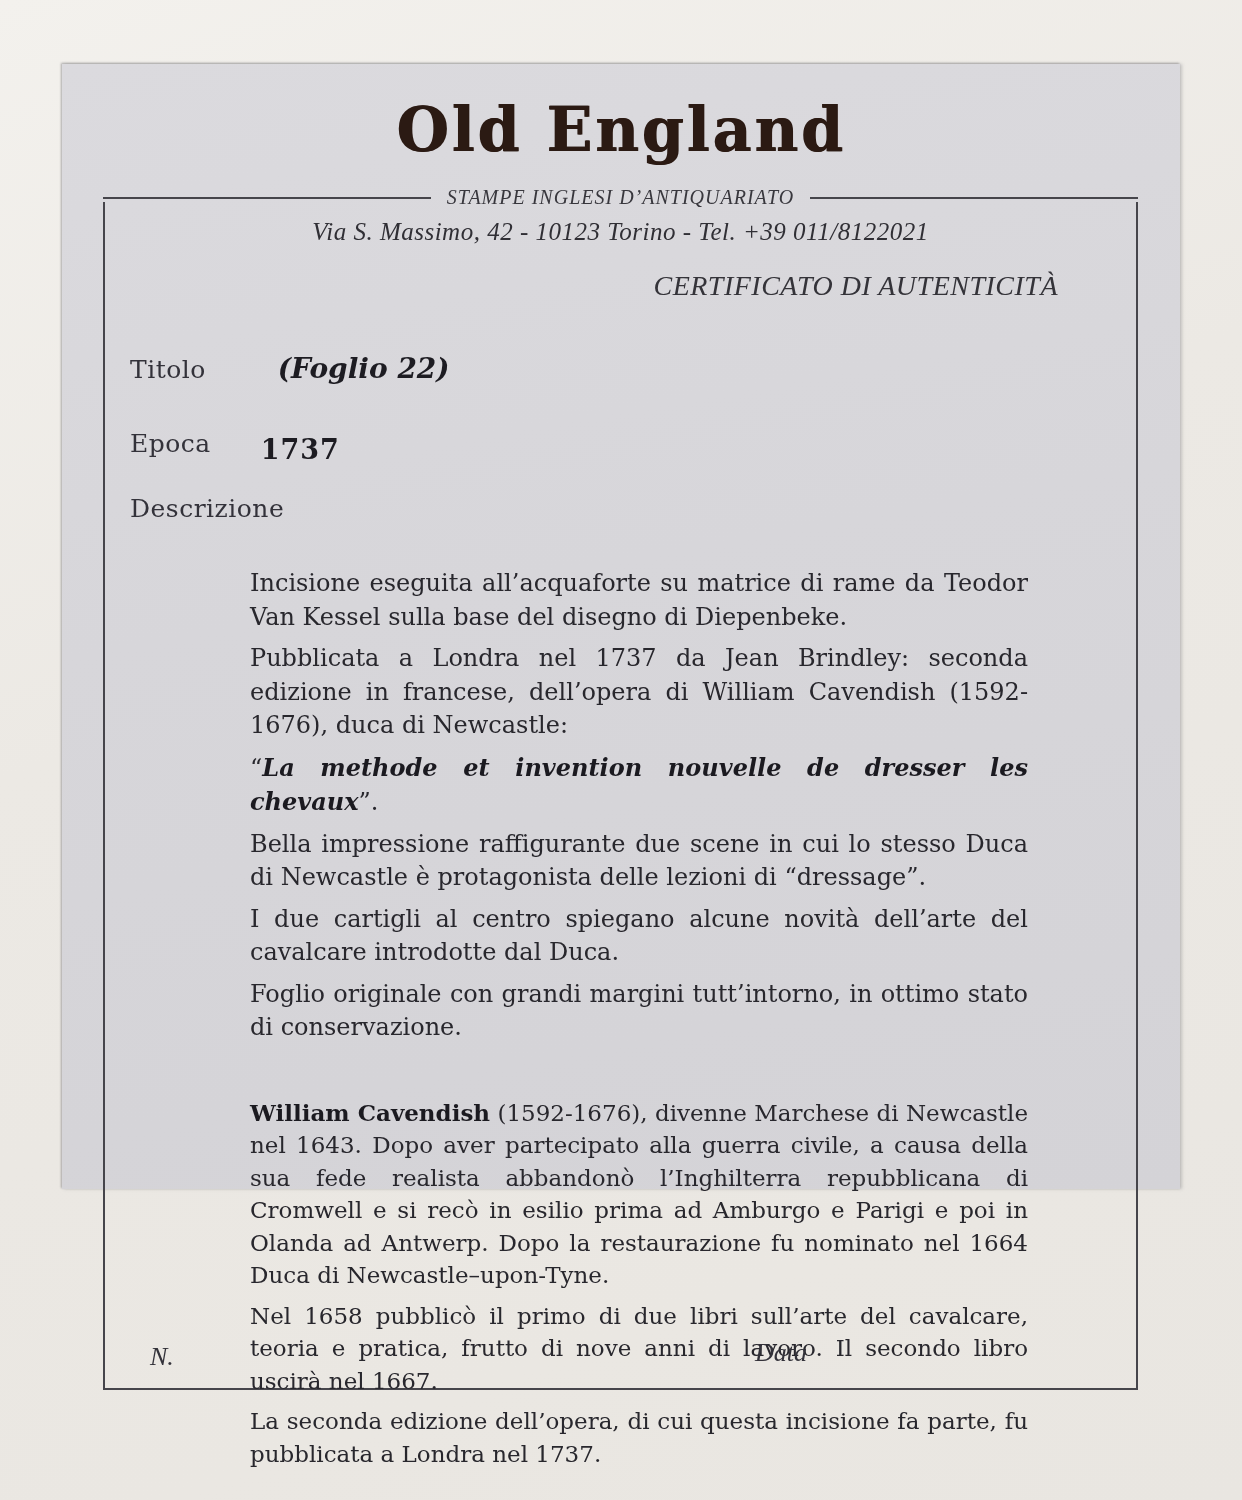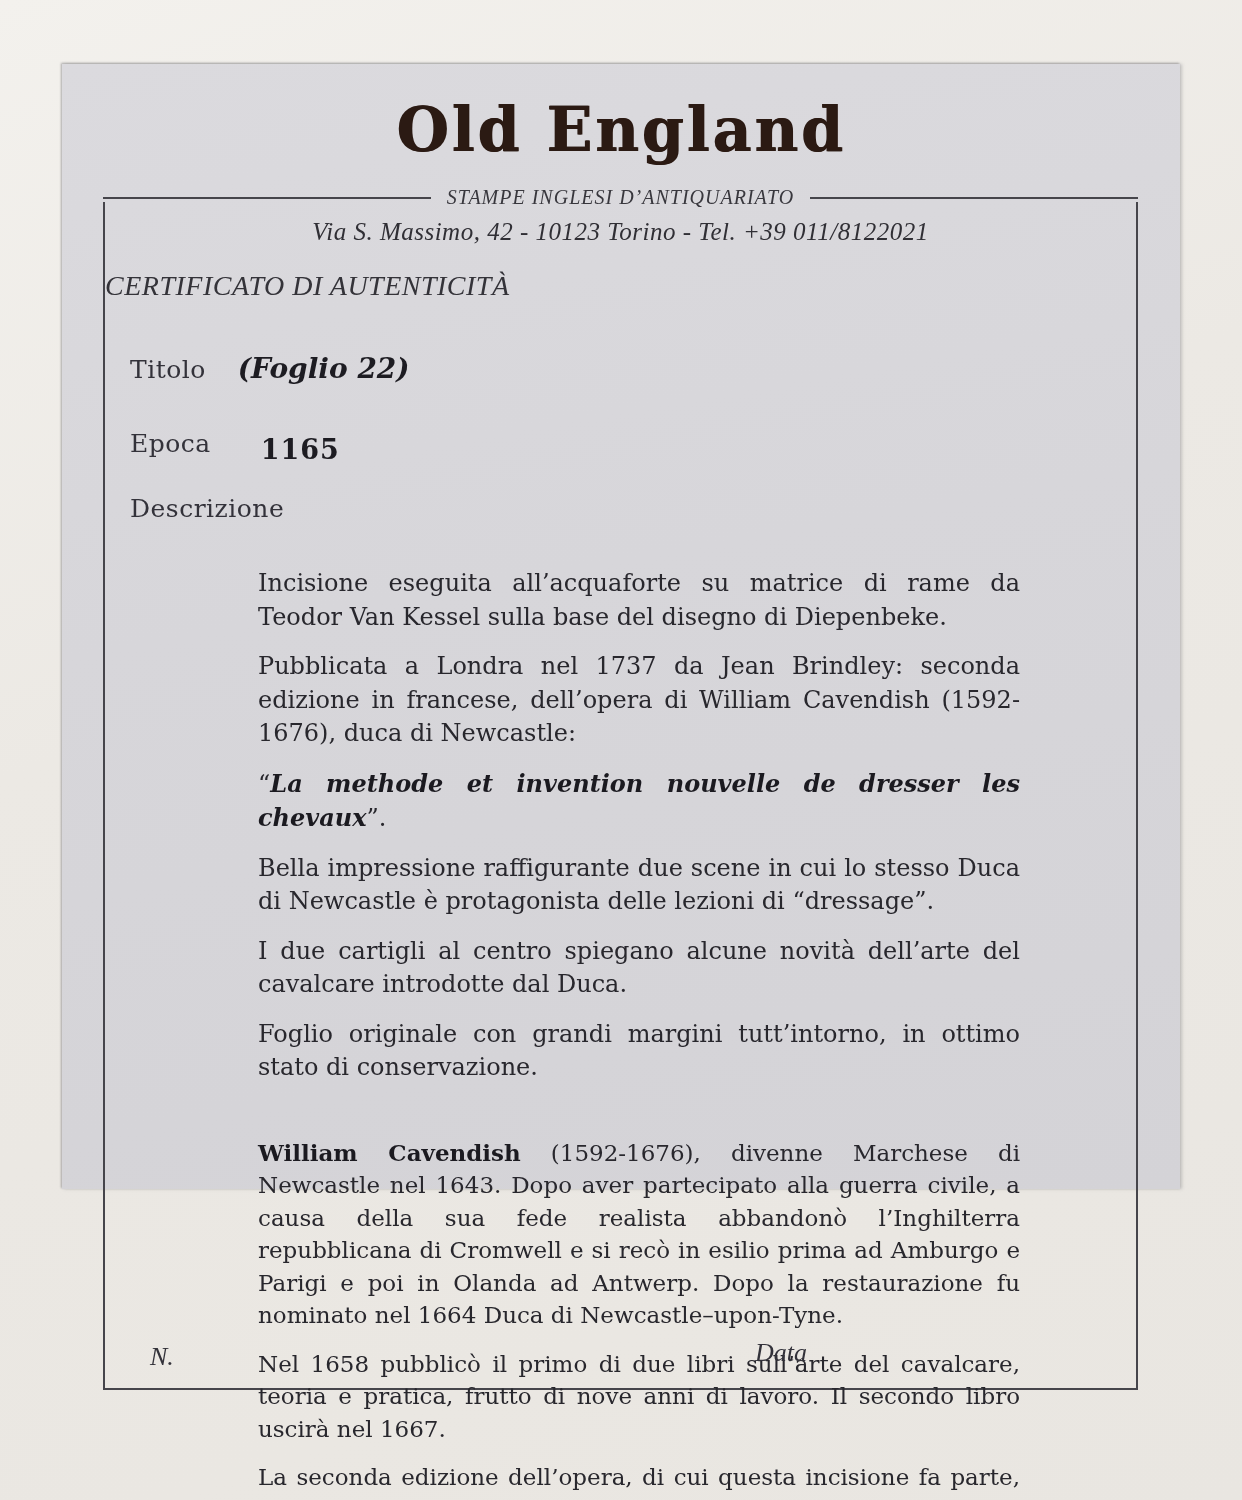--- a/index.html
+++ b/index.html
@@ -40,39 +40,39 @@
   .tagline{
     font-family:"Liberation Serif", serif; font-style:italic;
     font-size:20px; letter-spacing:1px; color:#38373d; white-space:nowrap;
   }
   .address{
     margin-top:16px; text-align:center;
     font-family:"Liberation Serif", serif; font-style:italic;
     font-size:25px; color:#302f35; letter-spacing:.5px;
   }
   .certificato{
-    margin-top:24px; text-align:left; padding-right:78px;
+    margin-top:24px; text-align:right; padding-right:78px;
     font-family:"Liberation Serif", serif; font-style:italic;
     font-size:28px; color:#343339; letter-spacing:.5px;
   }
   
   .field{ padding-left:25px; display:flex; align-items:baseline; color:#33323a; }
   .field-label{ font-size:25px; letter-spacing:.5px; }
   .field-titolo{ margin-top:50px; }
   .titolo-value{ margin-left:46px; font-size:28px; font-weight:bold; font-style:italic; color:#1d1c22; letter-spacing:.5px;}
-  .titolo-note{ margin-left:32px; font-size:28px; font-weight:bold; font-style:italic; color:#1d1c22;}
+  .titolo-note{ margin-left:72px; font-size:28px; font-weight:bold; font-style:italic; color:#1d1c22;}
   .field-epoca{ margin-top:42px; }
   .epoca-value{ margin-left:50px; font-size:27px; font-weight:bold; color:#1d1c22; position:relative; top:7px; letter-spacing:1px;}
   .field-desc{ margin-top:36px; }
   
   .desc-block{
     margin:44px 100px 0 137px;
     font-size:24px; line-height:33.5px; text-align:justify; color:var(--body-ink);
   }
-  .desc-block p, .bio-block p{ margin:16px; }
+  .desc-block p, .bio-block p{ margin:8px; }
   .quote-line{ }
   .bold-italic{ font-weight:bold; font-style:italic; color:#1b1a20; }
   .bio-block{
     margin:52px 100px 0 137px;
     font-size:23px; line-height:32.5px; text-align:justify; color:var(--body-ink);
   }
   .bio-bold{ font-weight:bold; color:#1b1a20; }
   
   .n-label{
     position:absolute; left:45px; bottom:16px;
@@ -102,21 +102,21 @@
 
     <div class="certificato">CERTIFICATO DI AUTENTICITÀ</div>
 
     <div class="field field-titolo">
       <span class="field-label">Titolo</span>
       <span class="titolo-note">(Foglio 22)</span>
     </div>
 
     <div class="field field-epoca">
       <span class="field-label">Epoca</span>
-      <span class="epoca-value">1165</span>
+      <span class="epoca-value">1737</span>
     </div>
 
     <div class="field field-desc">
       <span class="field-label">Descrizione</span>
     </div>
 
     <div class="desc-block">
       <p>Incisione eseguita all’acquaforte su matrice di rame da Teodor Van Kessel sulla base del disegno di Diepenbeke.</p>
       <p>Pubblicata a Londra nel 1737 da Jean Brindley: seconda edizione in francese, dell’opera di William Cavendish (1592-1676), duca di Newcastle:</p>
       <p class="quote-line"><span>“</span><span class="bold-italic">La methode et invention nouvelle de dresser les chevaux</span><span>”.</span></p>

